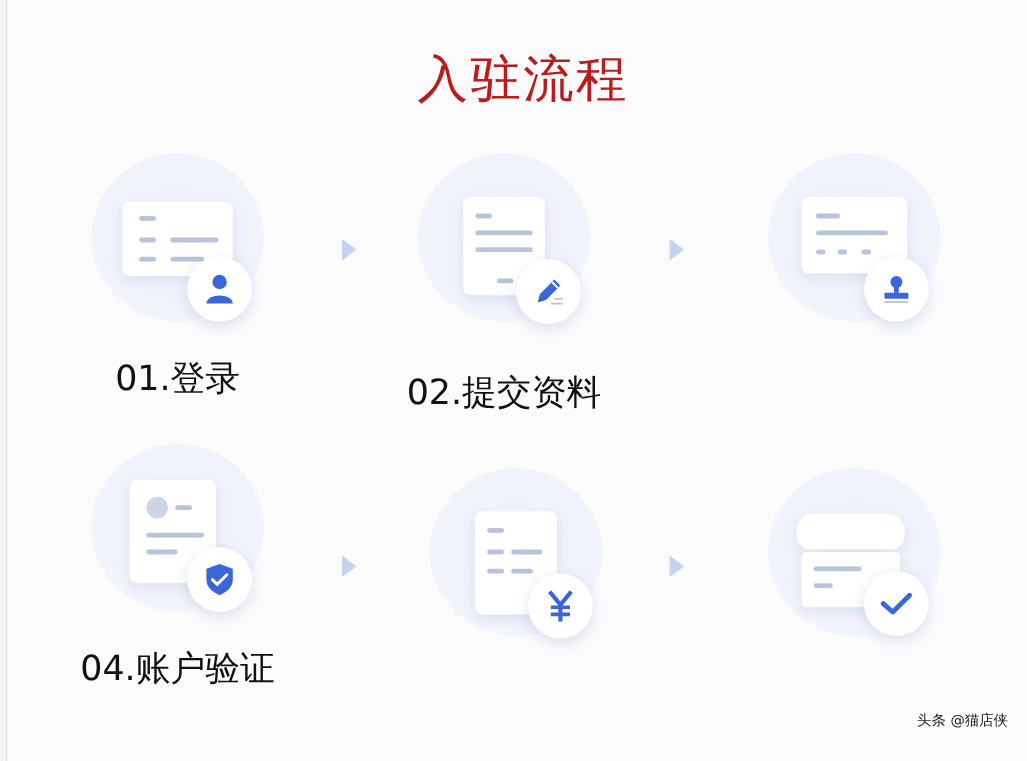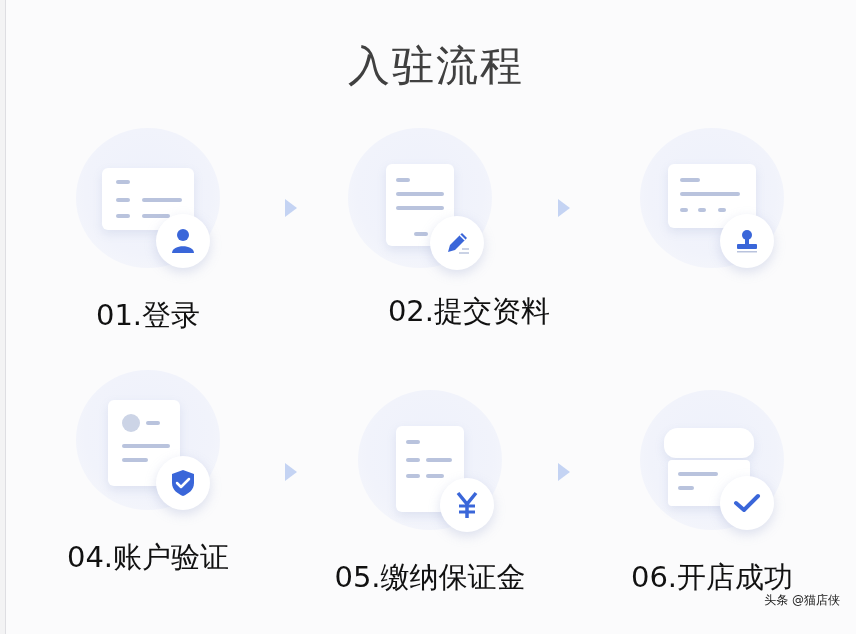--- a/index.html
+++ b/index.html
@@ -1,18 +1,18 @@
 <!DOCTYPE html>
 <html><head>
 <meta charset="utf-8">
 <style>
   html,body{margin:0;padding:0;}
   body{width:856px;height:634px;background:#fbfbfc;position:relative;overflow:hidden;font-family:"DejaVu Sans","Liberation Sans",sans-serif;color:#1a1a1a;}
   .left-edge{position:absolute;left:0;top:0;width:5px;height:634px;background:#f3f3f4;border-right:1px solid #dedee2;}
-  .title{position:absolute;left:16px;right:0;top:38px;text-align:center;font-size:42px;letter-spacing:2px;color:#404040;}
+  .title{position:absolute;left:16px;right:0;top:38px;text-align:center;font-size:42px;letter-spacing:2px;color:#b91c1c;}
   .step{position:absolute;width:180px;height:200px;}
   .blob{position:absolute;left:18px;top:0;width:144px;height:140px;border-radius:50%;background:radial-gradient(circle at 50% 45%,#eef1fb 0%,#f1f3fb 60%,#f8f9fc 100%);}
   .card{position:absolute;background:#fff;border-radius:6px;box-shadow:0 4px 10px rgba(140,155,200,0.18);}
   .line{position:absolute;height:4px;border-radius:2px;background:#b9c3dd;}
   .badge{position:absolute;width:54px;height:54px;border-radius:50%;background:#fff;box-shadow:0 4px 12px rgba(140,155,200,0.28);display:flex;align-items:center;justify-content:center;}
   .label{position:absolute;left:-40px;right:-40px;text-align:center;font-size:29px;color:#111;white-space:nowrap;}
   .arrow{position:absolute;width:0;height:0;border-top:9px solid transparent;border-bottom:9px solid transparent;border-left:12px solid #c4d3f3;}
   .watermark{position:absolute;right:16px;top:592px;font-size:12px;color:#1a1a1a;text-shadow:0 0 2px #fff;}
 </style>
 </head>
@@ -51,21 +51,21 @@
     <div class="line" style="left:28px;top:68px;width:14px;"></div>
   </div>
   <div class="badge" style="left:100px;top:88px;">
     <svg width="30" height="30" viewBox="0 0 30 30">
         <path d="M6 24 L8 17 L20 5 L25 10 L13 22 Z" fill="#3a66d9"></path>
         <path d="M18 7 L23 12" stroke="#fff" stroke-width="1.5"></path>
         <line x1="20" y1="21" x2="27" y2="21" stroke="#b9c3dd" stroke-width="1.5"></line>
         <line x1="17" y1="25" x2="27" y2="25" stroke="#b9c3dd" stroke-width="1.5"></line>
       </svg>
   </div>
-  <div class="label" style="top:164px;text-align:right;">02.提交资料</div>
+  <div class="label" style="top:180px;">02.提交资料</div>
 </div>
 
 <div class="arrow" style="left:558px;top:199px;"></div>
 
 <div class="step" style="left:622px;top:128px;">
   <div class="blob"></div>
   <div class="card" style="left:46px;top:36px;width:88px;height:64px;">
     <div class="line" style="left:12px;top:14px;width:20px;"></div>
     <div class="line" style="left:12px;top:28px;width:60px;"></div>
     <div class="line" style="left:12px;top:44px;width:8px;"></div>
@@ -111,33 +111,31 @@
     <div class="line" style="left:30px;top:48px;width:18px;"></div>
   </div>
   <div class="badge" style="left:100px;top:88px;">
     <svg width="26" height="30" viewBox="0 0 26 30">
         <path d="M4 3 L13 14 L22 3" stroke="#3a66d9" stroke-width="3.5" fill="none"></path>
         <line x1="13" y1="14" x2="13" y2="28" stroke="#3a66d9" stroke-width="3.5"></line>
         <line x1="5" y1="16" x2="21" y2="16" stroke="#3a66d9" stroke-width="3"></line>
         <line x1="5" y1="22" x2="21" y2="22" stroke="#3a66d9" stroke-width="3"></line>
       </svg>
   </div>
-  <div class="label" style="top:168px;">05.缴纳保证金</div>
 </div>
 
 <div class="arrow" style="left:558px;top:463px;"></div>
 
 <div class="step" style="left:622px;top:390px;">
   <div class="blob"></div>
   <div style="position:absolute;left:42px;top:38px;width:90px;height:30px;background:#fff;border-radius:14px 14px 12px 12px;box-shadow:0 4px 10px rgba(140,155,200,0.18);"></div>
   <div class="card" style="left:46px;top:70px;width:82px;height:46px;border-radius:4px;">
     <div class="line" style="left:10px;top:12px;width:40px;"></div>
     <div class="line" style="left:10px;top:26px;width:16px;"></div>
   </div>
   <div class="badge" style="left:98px;top:86px;">
     <svg width="30" height="24" viewBox="0 0 30 24">
         <path d="M4 12 L12 19 L26 5" stroke="#3a66d9" stroke-width="4" fill="none" stroke-linecap="round" stroke-linejoin="round"></path>
       </svg>
   </div>
-  <div class="label" style="top:168px;">06.开店成功</div>
 </div>
 
 <div class="watermark">头条 @猫店侠</div>
 
 </body></html>

